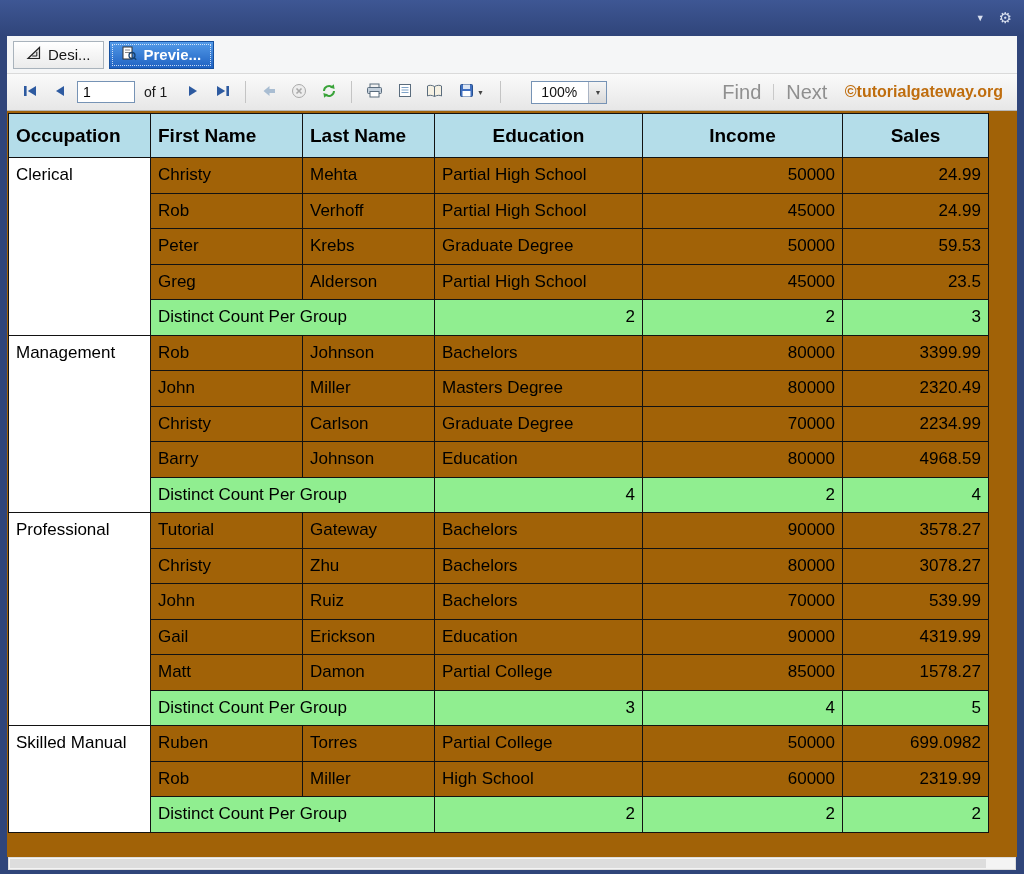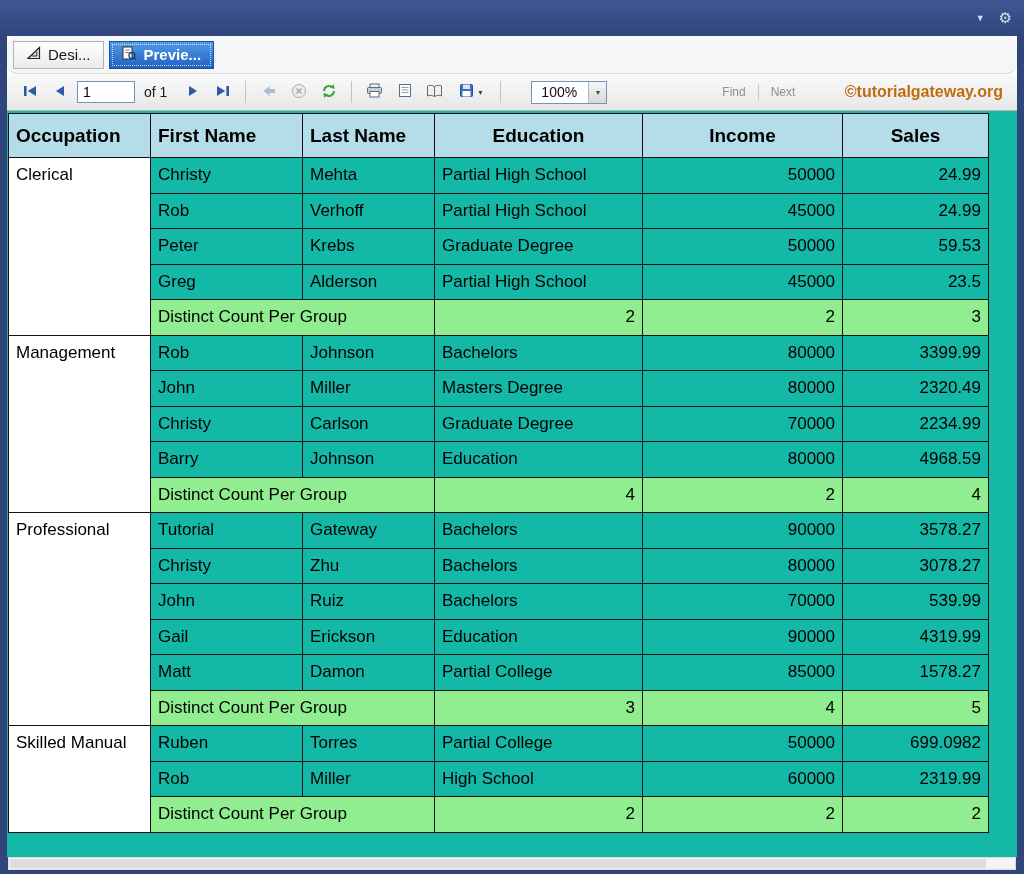--- a/index.html
+++ b/index.html
@@ -15,40 +15,40 @@
   .doc-tab-label { color:#f2aa3c; font-size:15px; white-space:nowrap; }
   .pin-icon { display:inline-flex; }
   .close-icon { color:#e9cb90; font-size:16px; font-weight:bold; line-height:1; }
   .title-right { position:absolute; top:10px; right:12px; display:flex; gap:14px; align-items:center; }
   .chevron-icon { color:#d8dfee; font-size:9px; }
   .gear-icon { color:#d8dfee; font-size:15px; line-height:1; }
 
   
   .main { position:absolute; left:7px; right:7px; top:36px; bottom:17px; background:#fff; display:flex; flex-direction:column; }
 
-  .view-tabs { height:38px; background:#f5f6f7; border-bottom:1px solid #dadada; display:flex; align-items:center; padding:0 6px; gap:5px;border-radius:11px; }
+  .view-tabs { height:38px; background:#f5f6f7; border-bottom:1px solid #dadada; display:flex; align-items:center; padding:0 6px; gap:5px; }
   .vtab { height:28px; display:inline-flex; align-items:center; gap:7px; padding:0 12px; font-size:15px; color:#161616; cursor:pointer;
           background:linear-gradient(#ffffff,#ebebeb); border:1px solid #a9b3bc; }
   .vtab.active { background:linear-gradient(#539ae8,#1f62c2); border-color:#16509f; color:#fff; font-weight:bold;
                  outline:1px dotted rgba(255,255,255,.75); outline-offset:-4px; }
 
   .toolbar { height:37px; background:linear-gradient(#fafafa,#e7e7e7); border-bottom:1px solid #b7b7b7; display:flex; align-items:center; padding:0 10px; gap:5px; font-size:14px; position:relative; }
   .tbtn { width:25px; height:25px; display:inline-flex; align-items:center; justify-content:center; background:transparent; border:none; cursor:pointer; padding:0; }
   .page-input { width:58px; height:22px; border:1px solid #7693b5; padding:1px 5px; font-size:14px; font-family:inherit; }
   .of-label { color:#1a1a1a; margin:0 8px 0 4px; white-space:nowrap;text-align:right; }
   .tsep { width:1px; height:22px; background:#c4c4c4; margin:0 5px; }
   .zoom-combo { display:flex; align-items:stretch; height:23px; border:1px solid #7693b5; background:#fff; margin-left:20px; cursor:pointer; }
   .zoom-value { padding:2px 9px 0 9px; min-width:56px; font-size:14px; color:#111; }
   .zoom-dd { width:18px; background:linear-gradient(#f5f5f5,#d9d9d9); border-left:1px solid #aab4c4; display:flex; align-items:center; justify-content:center; font-size:7px; color:#444; }
-  .find-area { display:flex; align-items:center; gap:12px; margin-left:110px; color:#8f8f8f; font-size:12px; white-space:nowrap; }
+  .find-area { display:flex; align-items:center; gap:12px; margin-left:110px; color:#8f8f8f; font-size:20px; white-space:nowrap; }
   .find-next-divider { width:1px; height:16px; background:#c9c9c9; }
   .watermark { margin-left:auto; color:#bf6d0e; font-weight:bold; font-size:16px; padding-right:4px; white-space:nowrap; }
 
   
-  .report-area { flex:1; background:#14b8a6; overflow:hidden; }
+  .report-area { flex:1; background:#a16207; overflow:hidden; }
   table.report { border-collapse:collapse; table-layout:fixed; width:980px; margin:2px 0 0 1px; }
   .report th, .report td { border:1px solid #121212; overflow:hidden; white-space:nowrap; }
   .report th { height:44px; background:var(--header-bg); font-size:19px; font-weight:bold; padding:0 7px; color:#000; }
   th.left, td.left { text-align:left; }
   th.center { text-align:center; }
   .report td { height:35.5px; font-size:17px; padding:0 7px; color:#000; }
   td.num { text-align:right; }
   tr.summary td { background:var(--summary-bg); }
   td.occ-cell { vertical-align:top; padding-top:7px; background:#fff;margin-top:33px; }
 

